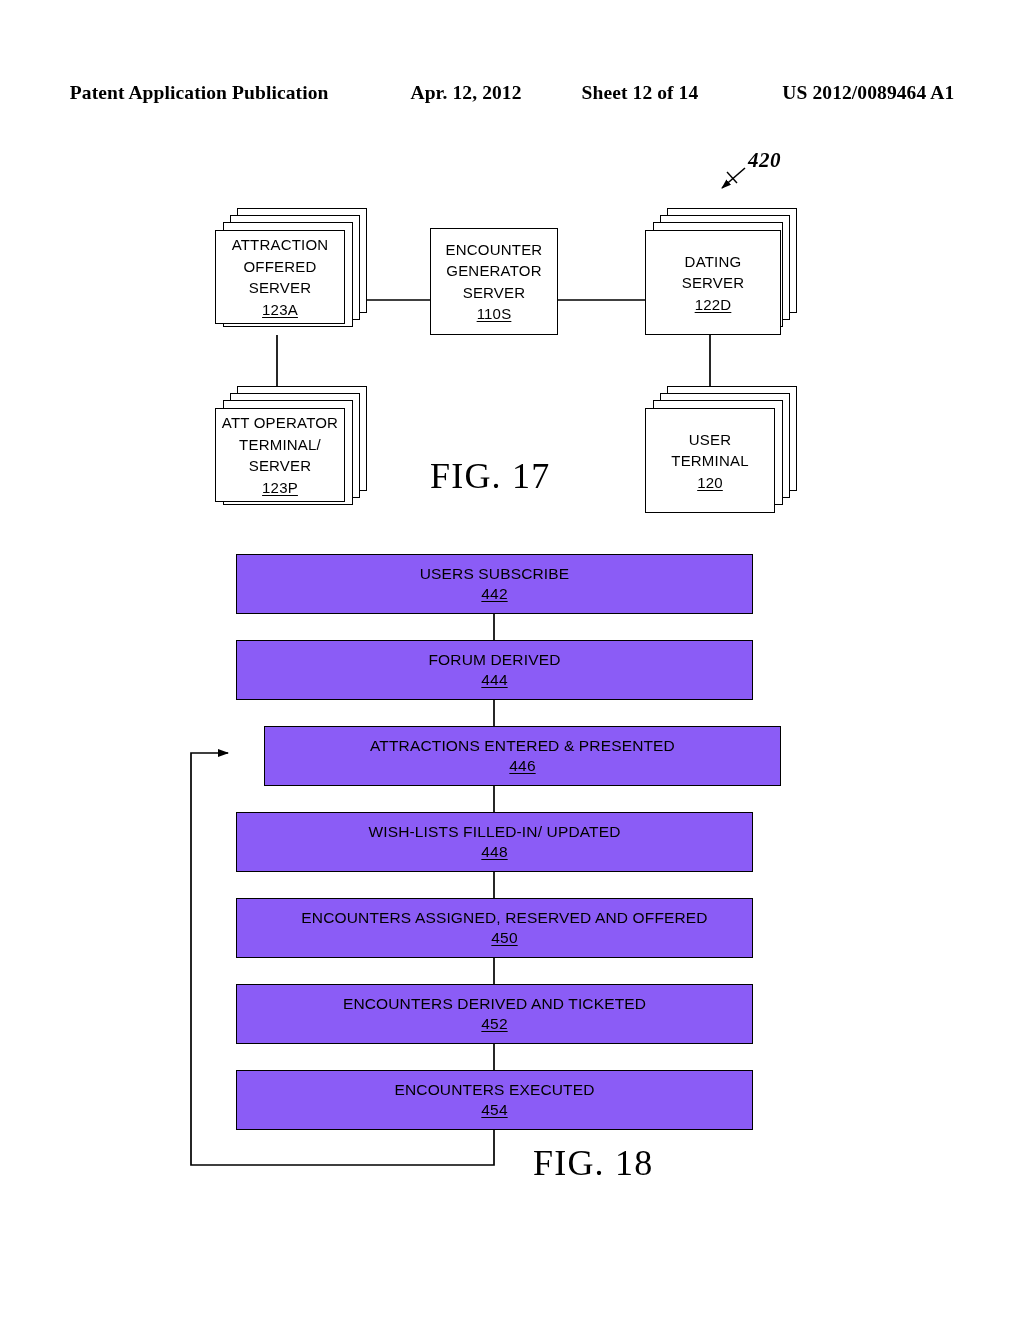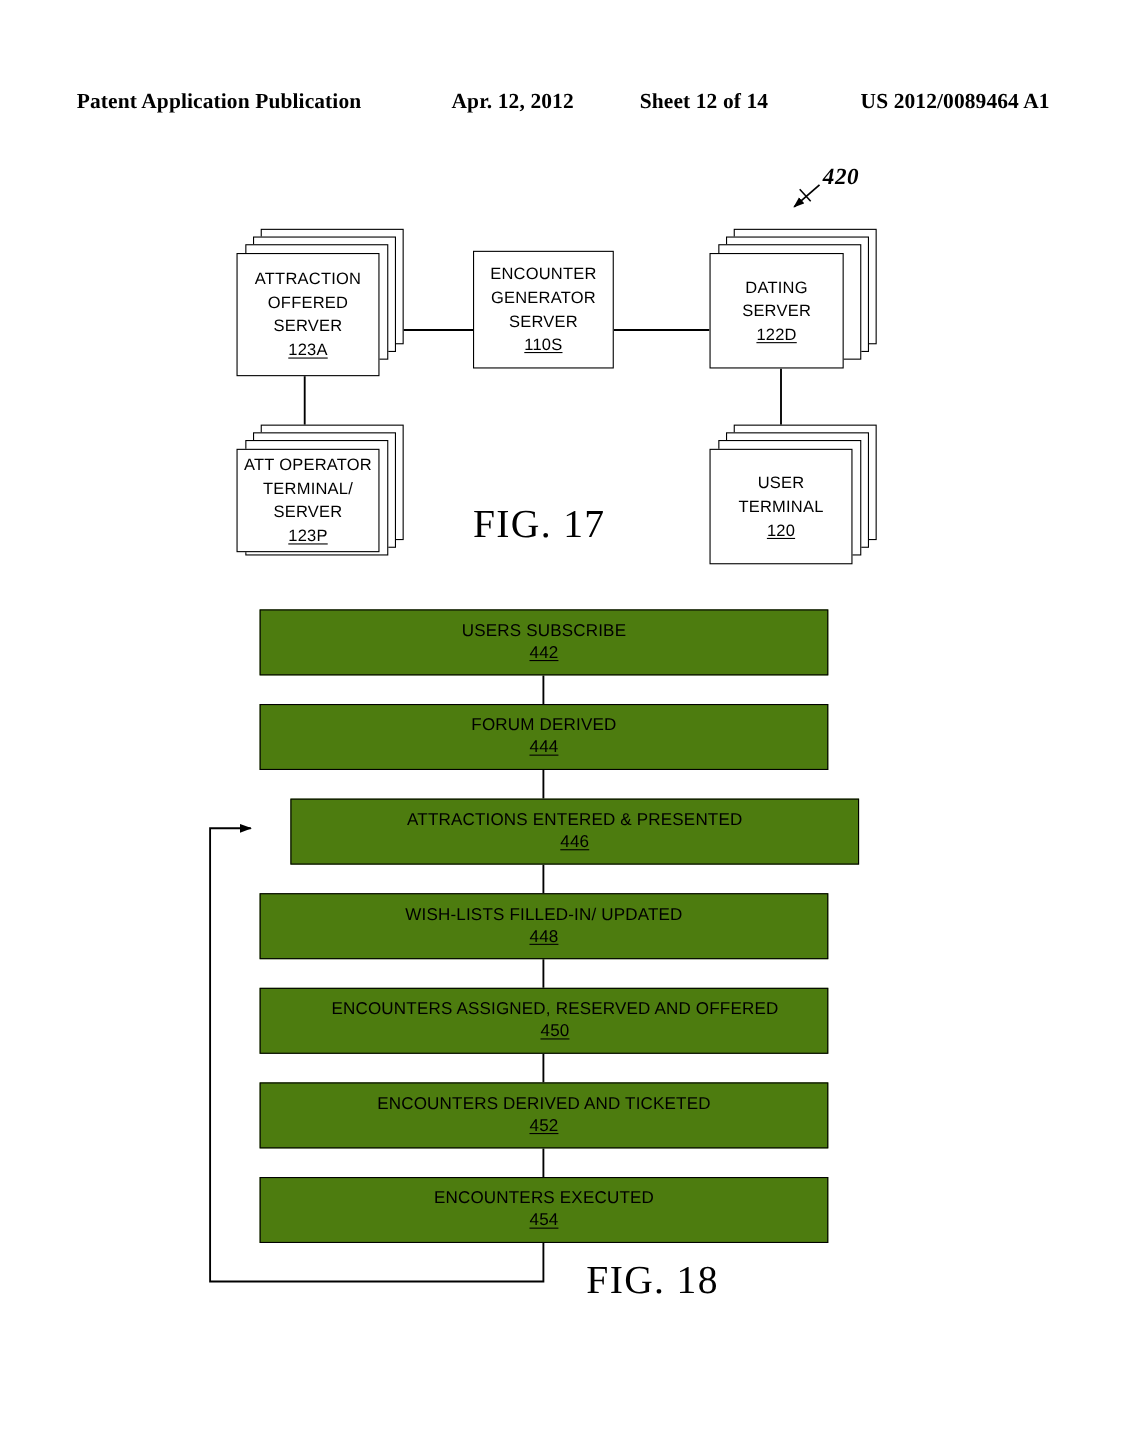--- a/index.html
+++ b/index.html
@@ -107,21 +107,21 @@
     font-style: italic;
     font-weight: bold;
     font-size: 21px;
     letter-spacing: 0.5px;
   }
 
   
   .flow-box {
     position: absolute;
     box-sizing: border-box;
-    background: #4d7c0f;
+    background: #8b5cf6;
     border: 1.8px solid #000000;
     display: flex;
     flex-direction: column;
     align-items: center;
     justify-content: center;
   }
   .flow-box .flow-label {
     font-size: 15.5px;
     line-height: 20px;
     letter-spacing: 0.15px;
@@ -190,21 +190,21 @@
       <line x1="494" y1="958" x2="494" y2="984" stroke="#000000" stroke-width="1.7"></line>
       <line x1="494" y1="1044" x2="494" y2="1070" stroke="#000000" stroke-width="1.7"></line>
     </g>
 
     <g>
       <path d="M494,1130 L494,1165 L191,1165 L191,753 L228,753" fill="none" stroke="#000000" stroke-width="1.7" marker-end="url(#arrow-right)"></path>
     </g>
   </svg>
 </div>
 
-<div class="node stacked" style="left:215px; top:230px; width:130px; height:112px;">
+<div class="node stacked" style="left:215px; top:230px; width:130px; height:94px;">
   <div class="sheet" style="left:22px; top:-22px; width:130px; height:105px; z-index:1;"></div>
   <div class="sheet" style="left:15px; top:-15px; width:130px; height:105px; z-index:2;"></div>
   <div class="sheet" style="left:8px;  top:-8px;  width:130px; height:105px; z-index:3;"></div>
   <div class="sheet front">
     <div class="label-lines">
       <div>ATTRACTION</div>
       <div>OFFERED</div>
       <div>SERVER</div>
     </div>
     <div class="ref-num">123A</div>
@@ -215,21 +215,21 @@
   <div class="sheet front">
     <div class="label-lines">
       <div>ENCOUNTER</div>
       <div>GENERATOR</div>
       <div>SERVER</div>
     </div>
     <div class="ref-num">110S</div>
   </div>
 </div>
 
-<div class="node stacked" style="left:645px; top:230px; width:122px; height:105px;">
+<div class="node stacked" style="left:645px; top:230px; width:136px; height:105px;">
   <div class="sheet" style="left:22px; top:-22px; width:130px; height:105px; z-index:1;"></div>
   <div class="sheet" style="left:15px; top:-15px; width:130px; height:105px; z-index:2;"></div>
   <div class="sheet" style="left:8px;  top:-8px;  width:130px; height:105px; z-index:3;"></div>
   <div class="sheet front">
     <div class="label-lines">
       <div>DATING</div>
       <div>SERVER</div>
     </div>
     <div class="ref-num">122D</div>
   </div>

